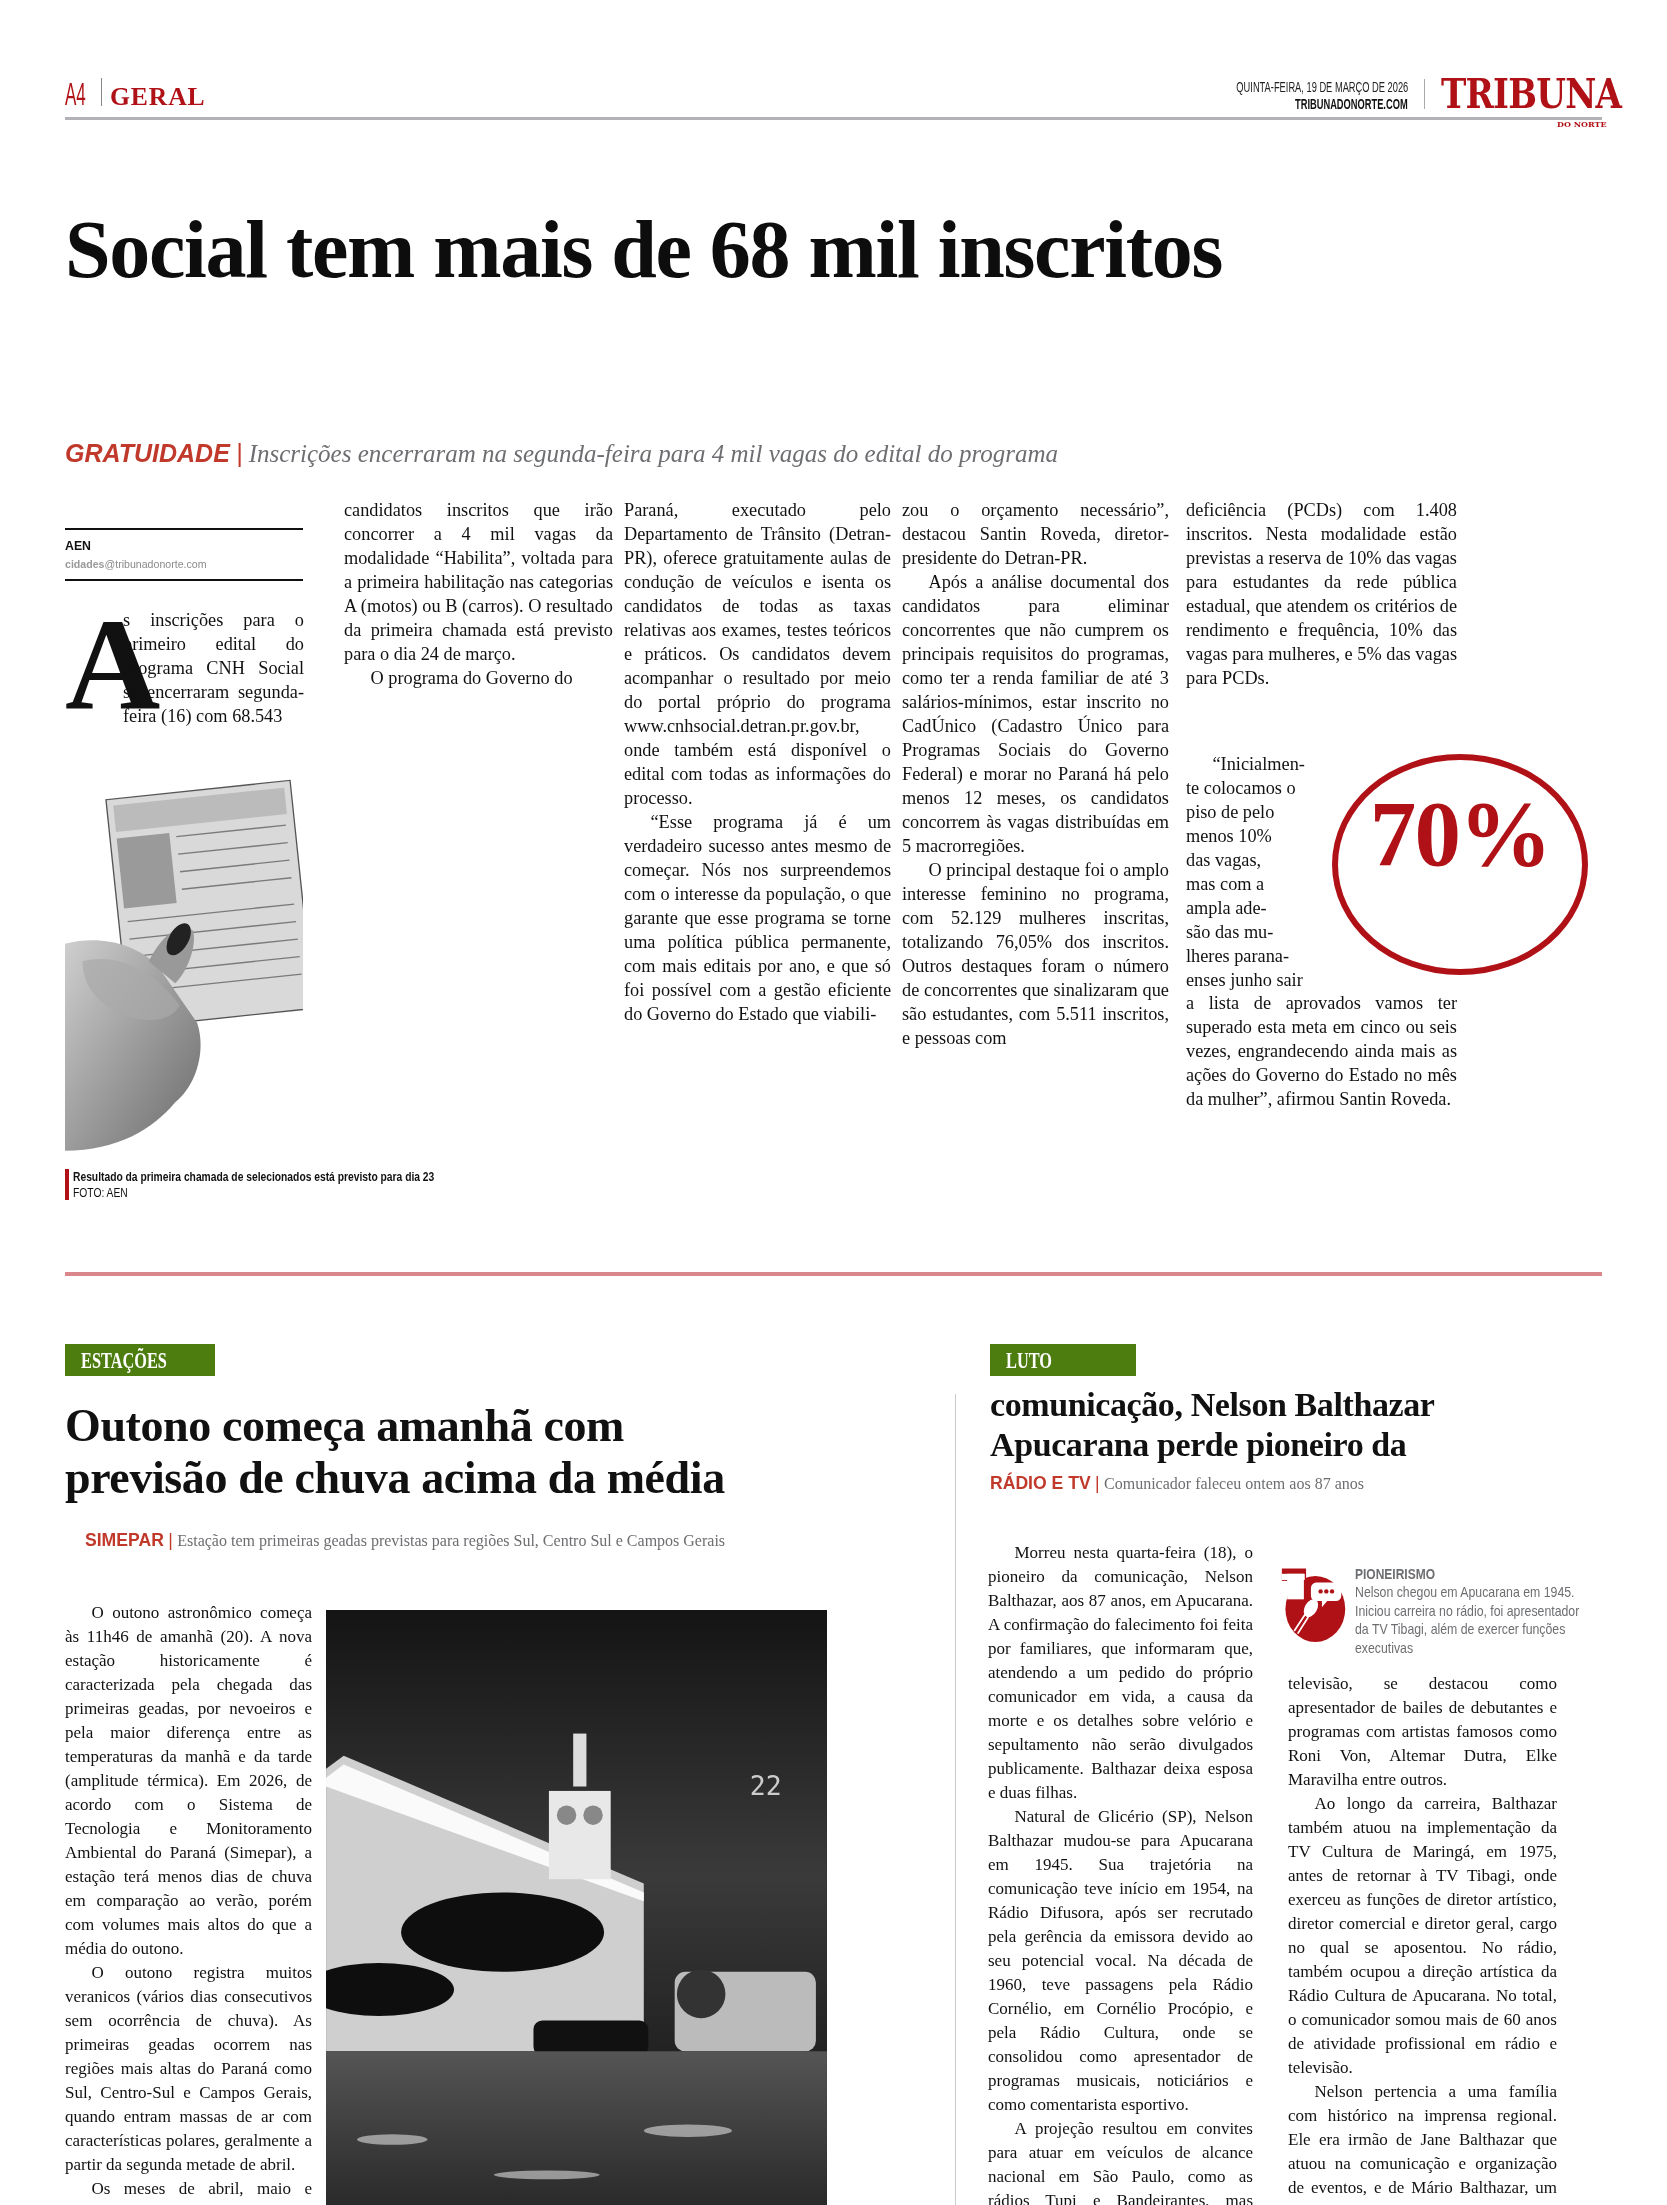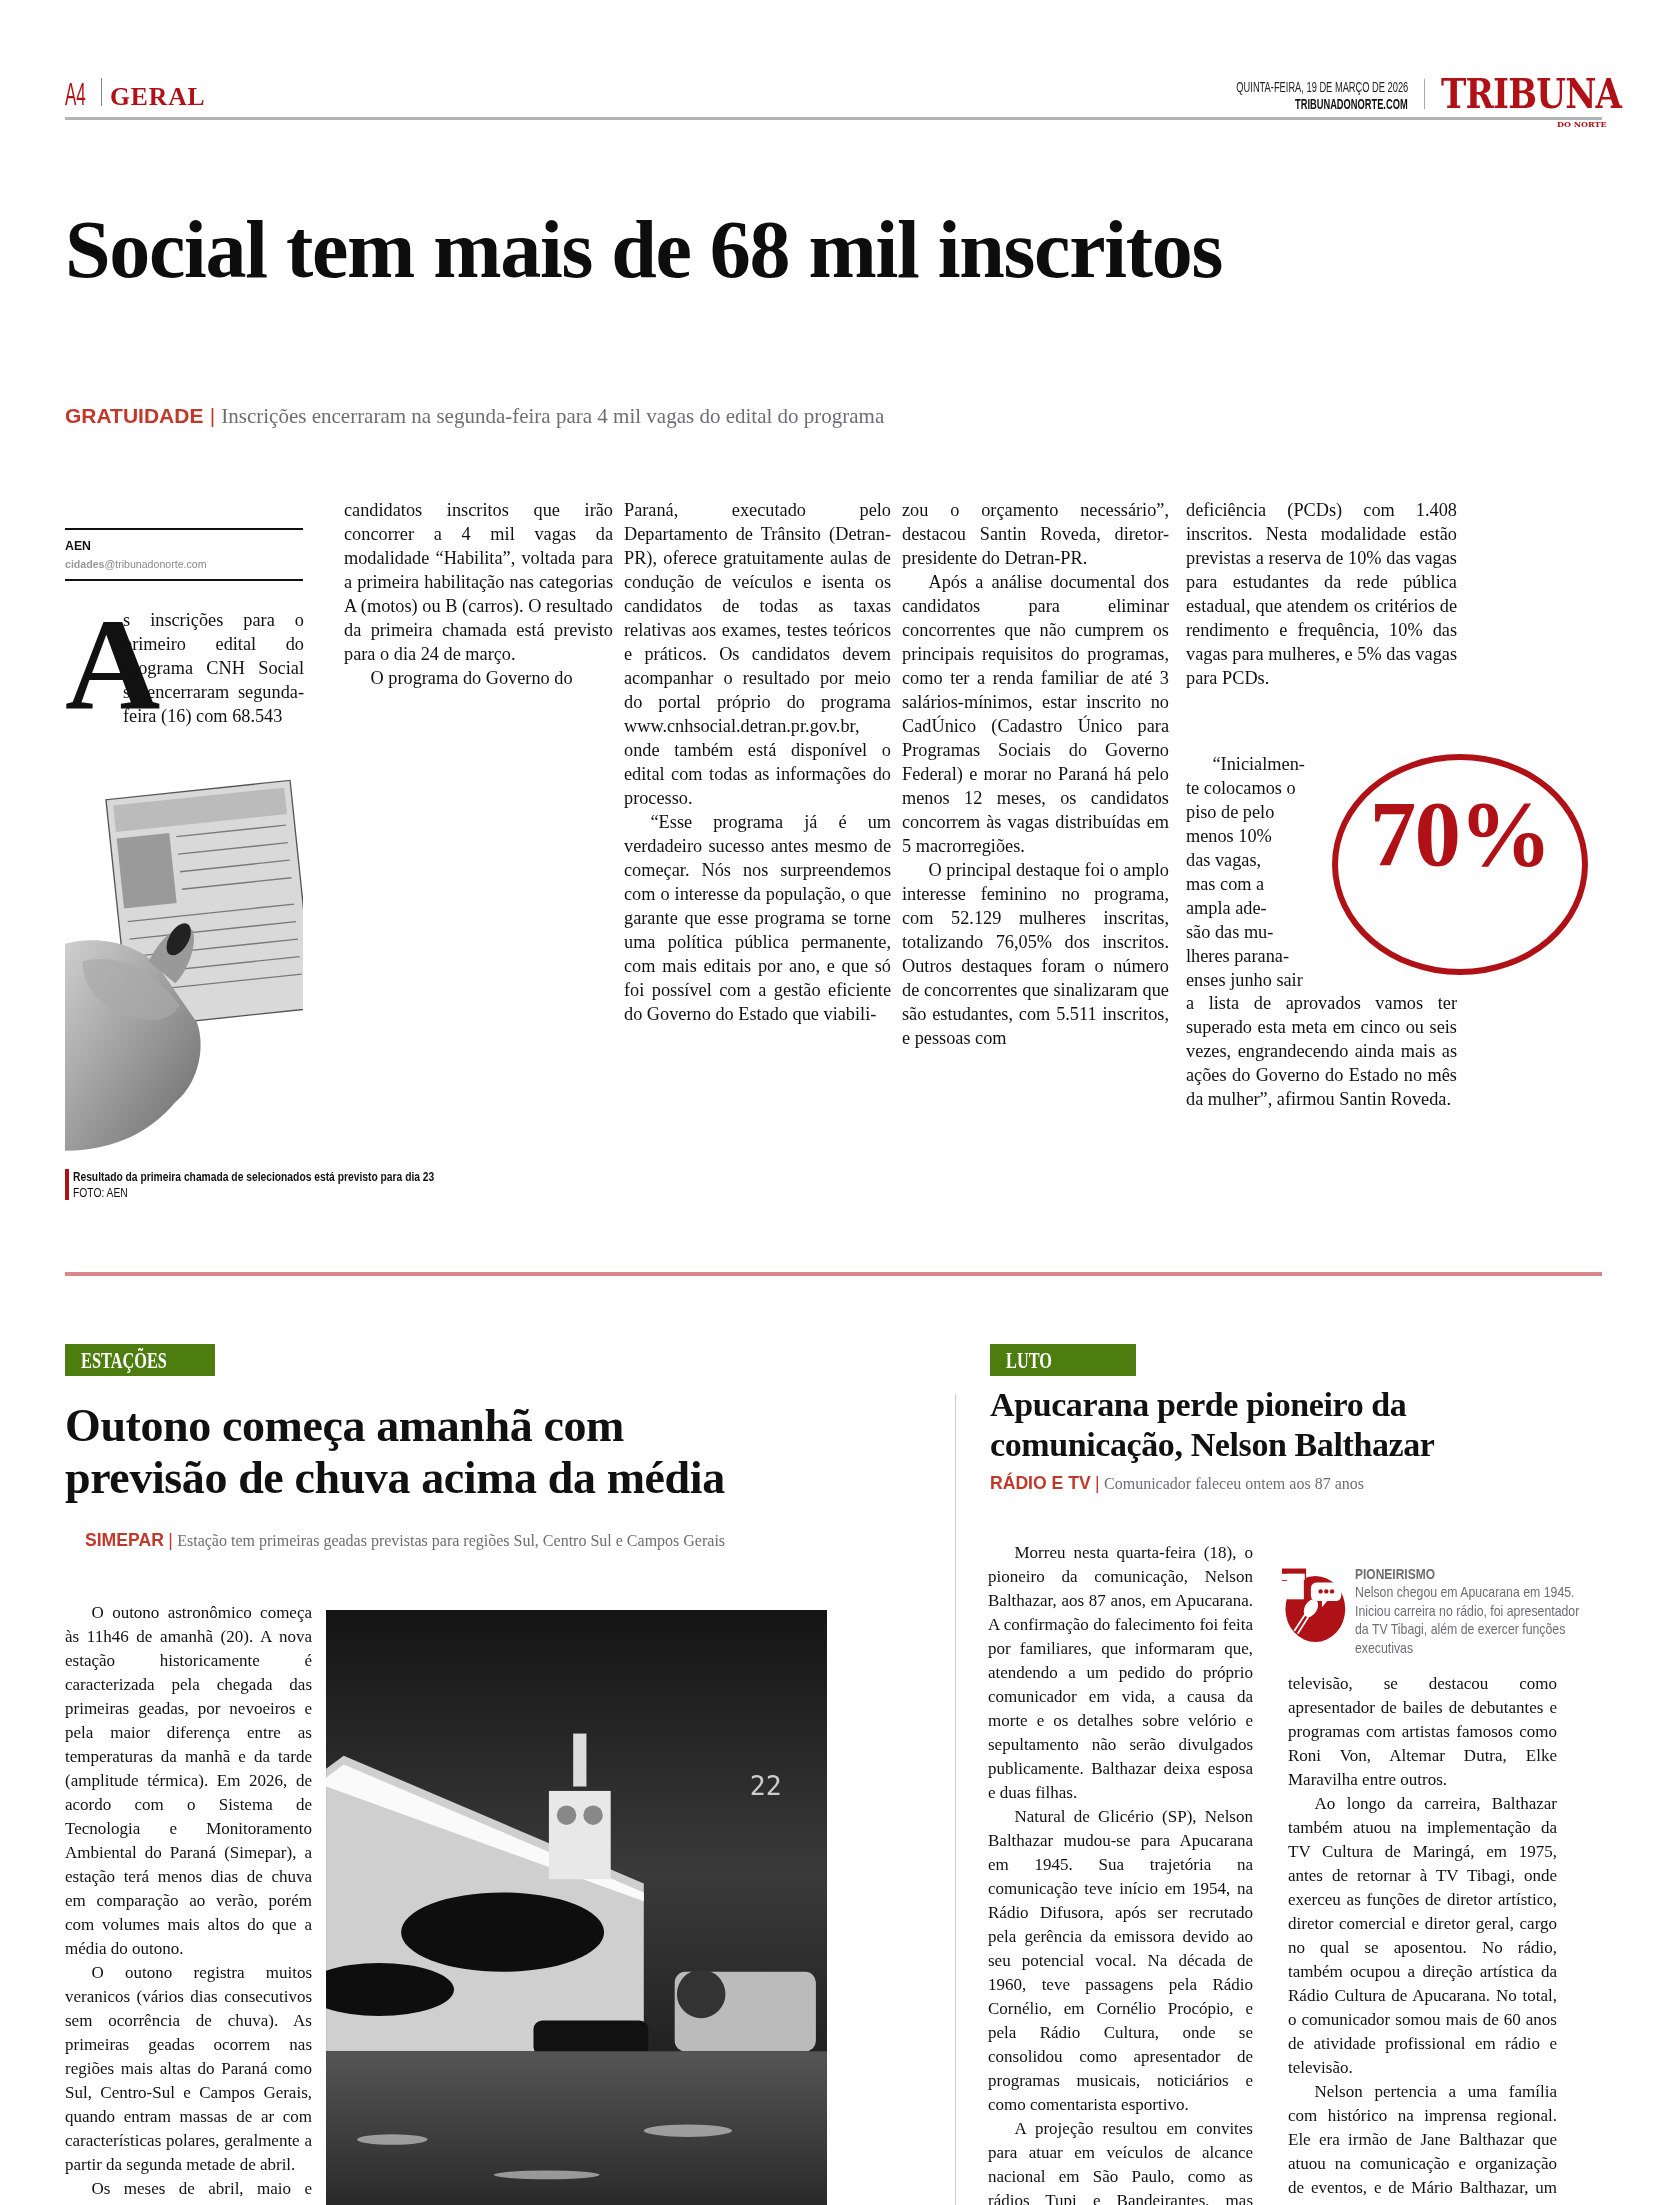--- a/index.html
+++ b/index.html
@@ -13,21 +13,21 @@
   .hdr-section { left: 110px; top: 82px; font-size: 25.6px; color: #b01116; font-weight: bold; font-family: "Liberation Serif", serif; letter-spacing: 0.9px; }
   .hdr-date { right: 259px; top: 78px; font-size: 15px; color: #222; font-family: "Liberation Sans", sans-serif; text-align: right; transform: scaleX(0.62); transform-origin: right top; line-height: 1.2; white-space: nowrap; }
   .hdr-site { right: 259px; top: 95px; font-size: 15px; color: #111; font-weight: bold; font-family: "Liberation Sans", sans-serif; text-align: right; transform: scaleX(0.62); transform-origin: right top; white-space: nowrap; }
   .hdr-vsep { left: 1424px; top: 79px; width: 1.3px; height: 30px; background: #aaa; }
   .logo-main { left: 1441px; top: 74px; font-size: 41px; color: #b01116; font-weight: 900; font-family: "DejaVu Serif", serif; letter-spacing: -0.9px; line-height: 1; transform: scaleX(0.83); transform-origin: left top; }
   .logo-sub { left: 1557px; top: 119px; font-size: 8px; color: #b01116; font-weight: 900; font-family: "DejaVu Serif", serif; }
   .hdr-rule { left: 65px; top: 117px; width: 1537px; height: 2.6px; background: #b1b3b6; }
 
   
   .headline { left: 65px; top: 207px; width: 1500px; font-size: 82px; font-weight: bold; line-height: 1.06; font-family: "Liberation Serif", serif; letter-spacing: -1.3px; color: #0d0d0d; }
-  .kicker { left: 65px; top: 404px; font-size: 21px; font-family: "Liberation Sans", sans-serif; white-space: nowrap; }
+  .kicker { left: 65px; top: 439px; font-size: 25px; font-family: "Liberation Sans", sans-serif; white-space: nowrap; font-style: italic; }
   .kicker .kw { color: #c0392b; font-weight: bold; }
   .kicker .bar { color: #c0392b; margin: 0 6.2px; }
   .kicker .txt { color: #6d6e71; font-family: "Liberation Serif", serif; }
 
   
   .col { position: absolute; font-family: "Liberation Serif", serif; font-size: 18.3px; line-height: 24px; text-align: justify; hyphens: auto; color: #111; }
   .col p { text-indent: 26.5px; }
   .col p.noindent { text-indent: 0; }
 
   .byline-rule { left: 65px; height: 1.8px; width: 238px; background: #111; }
@@ -220,22 +220,22 @@
         <ellipse cx="500" cy="1280" rx="120" ry="10"></ellipse>
       <ellipse cx="820" cy="1180" rx="100" ry="14"></ellipse>
         <ellipse cx="300" cy="1400" rx="150" ry="12"></ellipse>
       <ellipse cx="900" cy="1420" rx="130" ry="10"></ellipse>
     </g>
   </svg>
 </div>
 
 <div class="abs tag" style="left:990px; top:1344px; width:146px;"><span>LUTO</span></div>
 <div class="abs h2" style="left:990px; top:1385px; font-size:34px; line-height:40px; width:617px;">
+  <div>comunicação, Nelson Balthazar</div>
   <div>Apucarana perde pioneiro da</div>
-  <div>comunicação, Nelson Balthazar</div>
 </div>
 <div class="abs kicker2" style="left:990px; top:1473px;">
   <span class="kw">RÁDIO E TV</span><span class="bar">|</span><span class="txt">Comunicador faleceu ontem aos 87 anos</span>
 </div>
 
 <div class="col" style="left:988px; top:1541px; width:265px; font-size:17px; line-height:24px;">
   <p>Morreu nesta quarta-feira (18), o pioneiro da comunicação, Nelson Balthazar, aos 87 anos, em Apucarana. A confirmação do falecimento foi feita por familiares, que informaram que, atendendo a um pedido do próprio comunicador em vida, a causa da morte e os detalhes sobre velório e sepultamento não serão divulgados publicamente. Balthazar deixa esposa e duas filhas.</p>
   <p>Natural de Glicério (SP), Nelson Balthazar mudou-se para Apucarana em 1945. Sua trajetória na comunicação teve início em 1954, na Rádio Difusora, após ser recrutado pela gerência da emissora devido ao seu potencial vocal. Na década de 1960, teve passagens pela Rádio Cornélio, em Cornélio Procópio, e pela Rádio Cultura, onde se consolidou como apresentador de programas musicais, noticiários e como comentarista esportivo.</p>
   <p>A projeção resultou em convites para atuar em veículos de alcance nacional em São Paulo, como as rádios Tupi e Bandeirantes, mas Balthazar optou por permanecer no Paraná. Em 1969, ingressou na TV Tibagi de Apucarana, inicialmente como locutor de cabine e, posteriormente, como apresentador. Na</p>
 </div>

